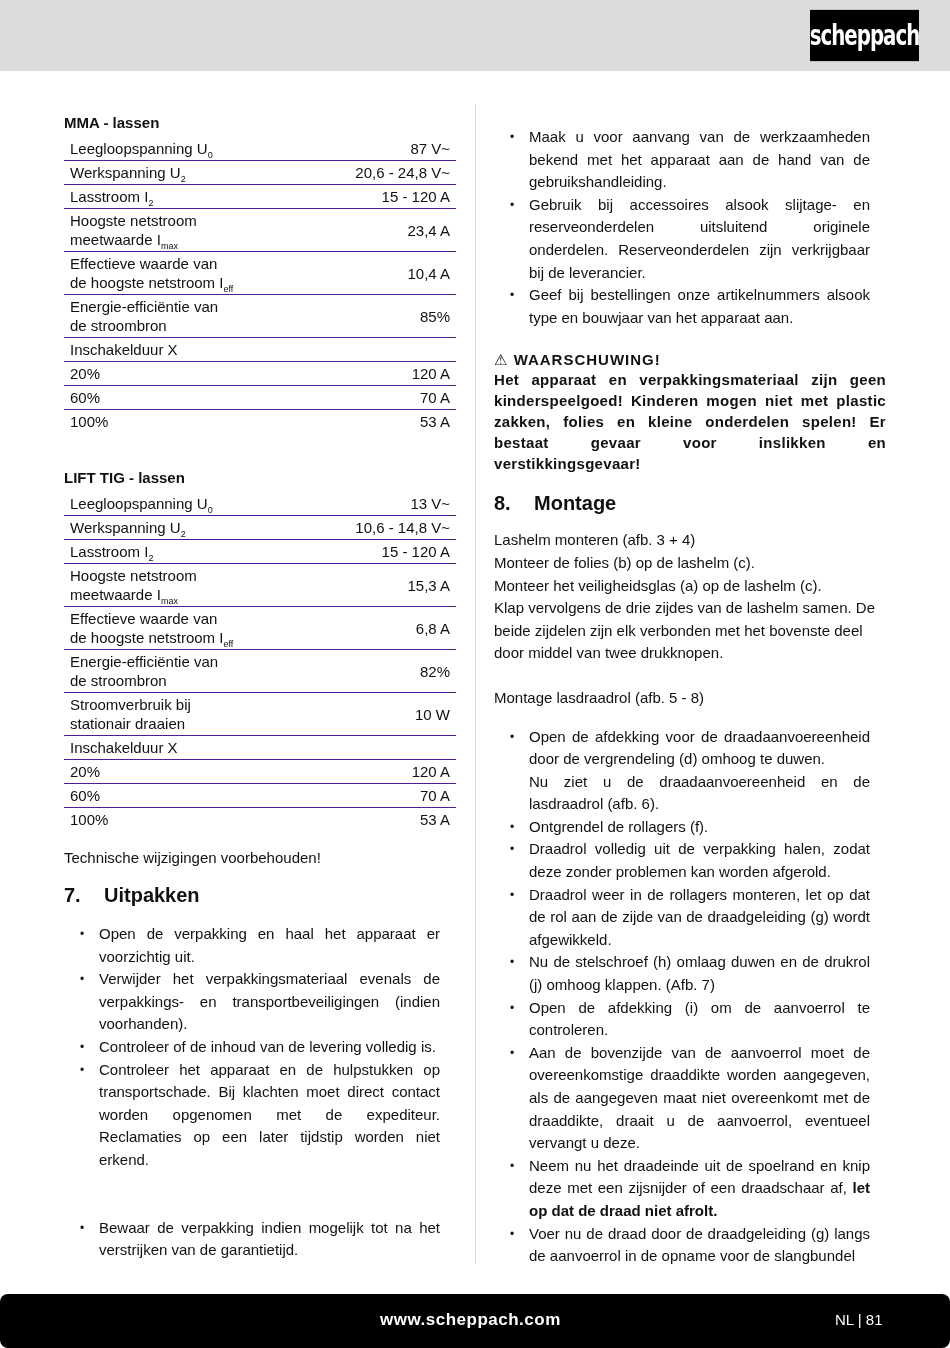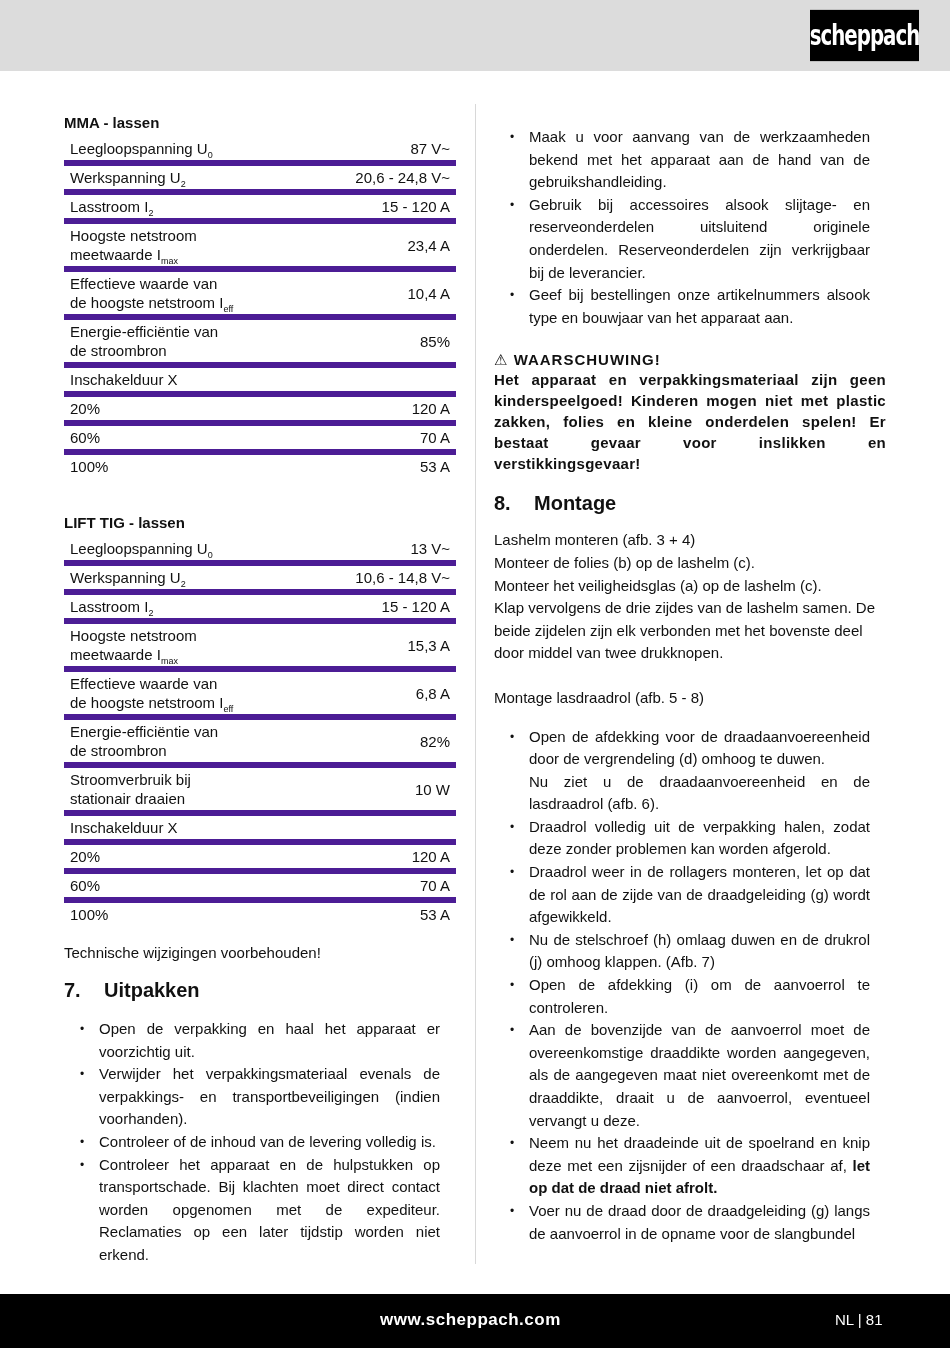--- a/index.html
+++ b/index.html
@@ -9,35 +9,35 @@
   .logo { position:absolute; left:810px; top:15px; width:109px; height:41px; background:#000;
           color:#fff; font-family:"DejaVu Sans Condensed","DejaVu Sans", sans-serif; font-weight:bold;
           font-size:22px; letter-spacing:-1px; display:flex; align-items:center; justify-content:center;
           transform:scaleY(1.25); }
   .col { position:absolute; top:108px; }
   .left { left:64px; width:392px; }
   .right { left:494px; width:392px; }
   .vdiv { position:absolute; left:475px; top:104px; width:1px; height:1160px; background:#d8d8d8; }
   .sec-title { font-weight:bold; font-size:15px; margin:6px 0 6px 0; }
   table.spec { width:392px; border-collapse:collapse; font-size:15px; }
-  table.spec td { padding:2px 6px; border-bottom:6px solid #4c1d95; line-height:19px; vertical-align:middle; }
+  table.spec td { padding:2px 6px; border-bottom:1px solid #4c1d95; line-height:19px; vertical-align:middle; }
   table.spec tr:last-child td { border-bottom:none; }
   table.spec td.v { text-align:right; white-space:nowrap; }
   sub { font-size:9px; vertical-align:-4px; line-height:0; }
   .note { font-size:15px; margin-top:18px; }
   .h1 { font-weight:bold; font-size:20px; margin:18px 0 14px 0; display:flex; }
   .h1 .num { width:40px; }
   ul.bl { list-style:none; margin:16px; padding:0; font-size:15px; line-height:22.6px; }
   ul.bl li { position:relative; padding-left:19px; text-align:justify; }
   ul.bl li::before { content:"•"; position:absolute; left:0; top:0; font-size:12px; }
   .warn-title { font-weight:bold; font-size:15px; letter-spacing:1px; margin-top:22px; }
   .warn-text { font-weight:bold; font-size:15px; line-height:21px; text-align:justify; letter-spacing:0.3px; }
   .sub-h { font-weight:normal; font-size:15px; line-height:22.6px; margin-top:14px; }
   .para { font-size:15px; line-height:22.6px; }
-  .footer { position:absolute; left:0; top:1294px; width:950px; height:54px; background:#000; color:#fff; }
+  .footer { position:absolute; left:0; top:1294px; width:950px; height:54px; background:#000; color:#fff;border-radius:8px; }
   .footer .url { position:absolute; left:380px; top:16px; font-size:17px; font-weight:bold; letter-spacing:0.5px; }
   .footer .pg { position:absolute; left:835px; top:17px; font-size:15px; }
 </style>
 </head>
 <body>
 
 <div class="topbar">
   <div class="logo">scheppach</div>
 </div>
 
@@ -177,20 +177,21 @@
   <div class="para">Monteer de folies (b) op de lashelm (c).</div>
   <div class="para">Monteer het veiligheidsglas (a) op de lashelm (c).</div>
   <div class="para">Klap vervolgens de drie zijdes van de lashelm samen. De beide zijdelen zijn elk verbonden met het bovenste deel door middel van twee drukknopen.</div>
 
   <div class="sub-h" style="margin-top:22px">Montage lasdraadrol (afb. 5 - 8)</div>
   <ul class="bl">
     <li>
       <span>Open de afdekking voor de draadaanvoereenheid door de vergrendeling (d) omhoog te duwen.</span><br>
       <span>Nu ziet u de draadaanvoereenheid en de lasdraadrol (afb. 6).</span>
     </li>
+    <li>Ontgrendel de rollagers (f).</li>
     <li>Draadrol volledig uit de verpakking halen, zodat deze zonder problemen kan worden afgerold.</li>
     <li>Draadrol weer in de rollagers monteren, let op dat de rol aan de zijde van de draadgeleiding (g) wordt afgewikkeld.</li>
     <li>Nu de stelschroef (h) omlaag duwen en de drukrol (j) omhoog klappen. (Afb. 7)</li>
     <li>Open de afdekking (i) om de aanvoerrol te controleren.</li>
     <li>Aan de bovenzijde van de aanvoerrol moet de overeenkomstige draaddikte worden aangegeven, als de aangegeven maat niet overeenkomt met de draaddikte, draait u de aanvoerrol, eventueel vervangt u deze.</li>
     <li>
       <span>Neem nu het draadeinde uit de spoelrand en knip deze met een zijsnijder of een draadschaar af, </span><b>let op dat de draad niet afrolt.</b>
     </li>
     <li>Voer nu de draad door de draadgeleiding (g) langs de aanvoerrol in de opname voor de slangbundel</li>
   </ul>

